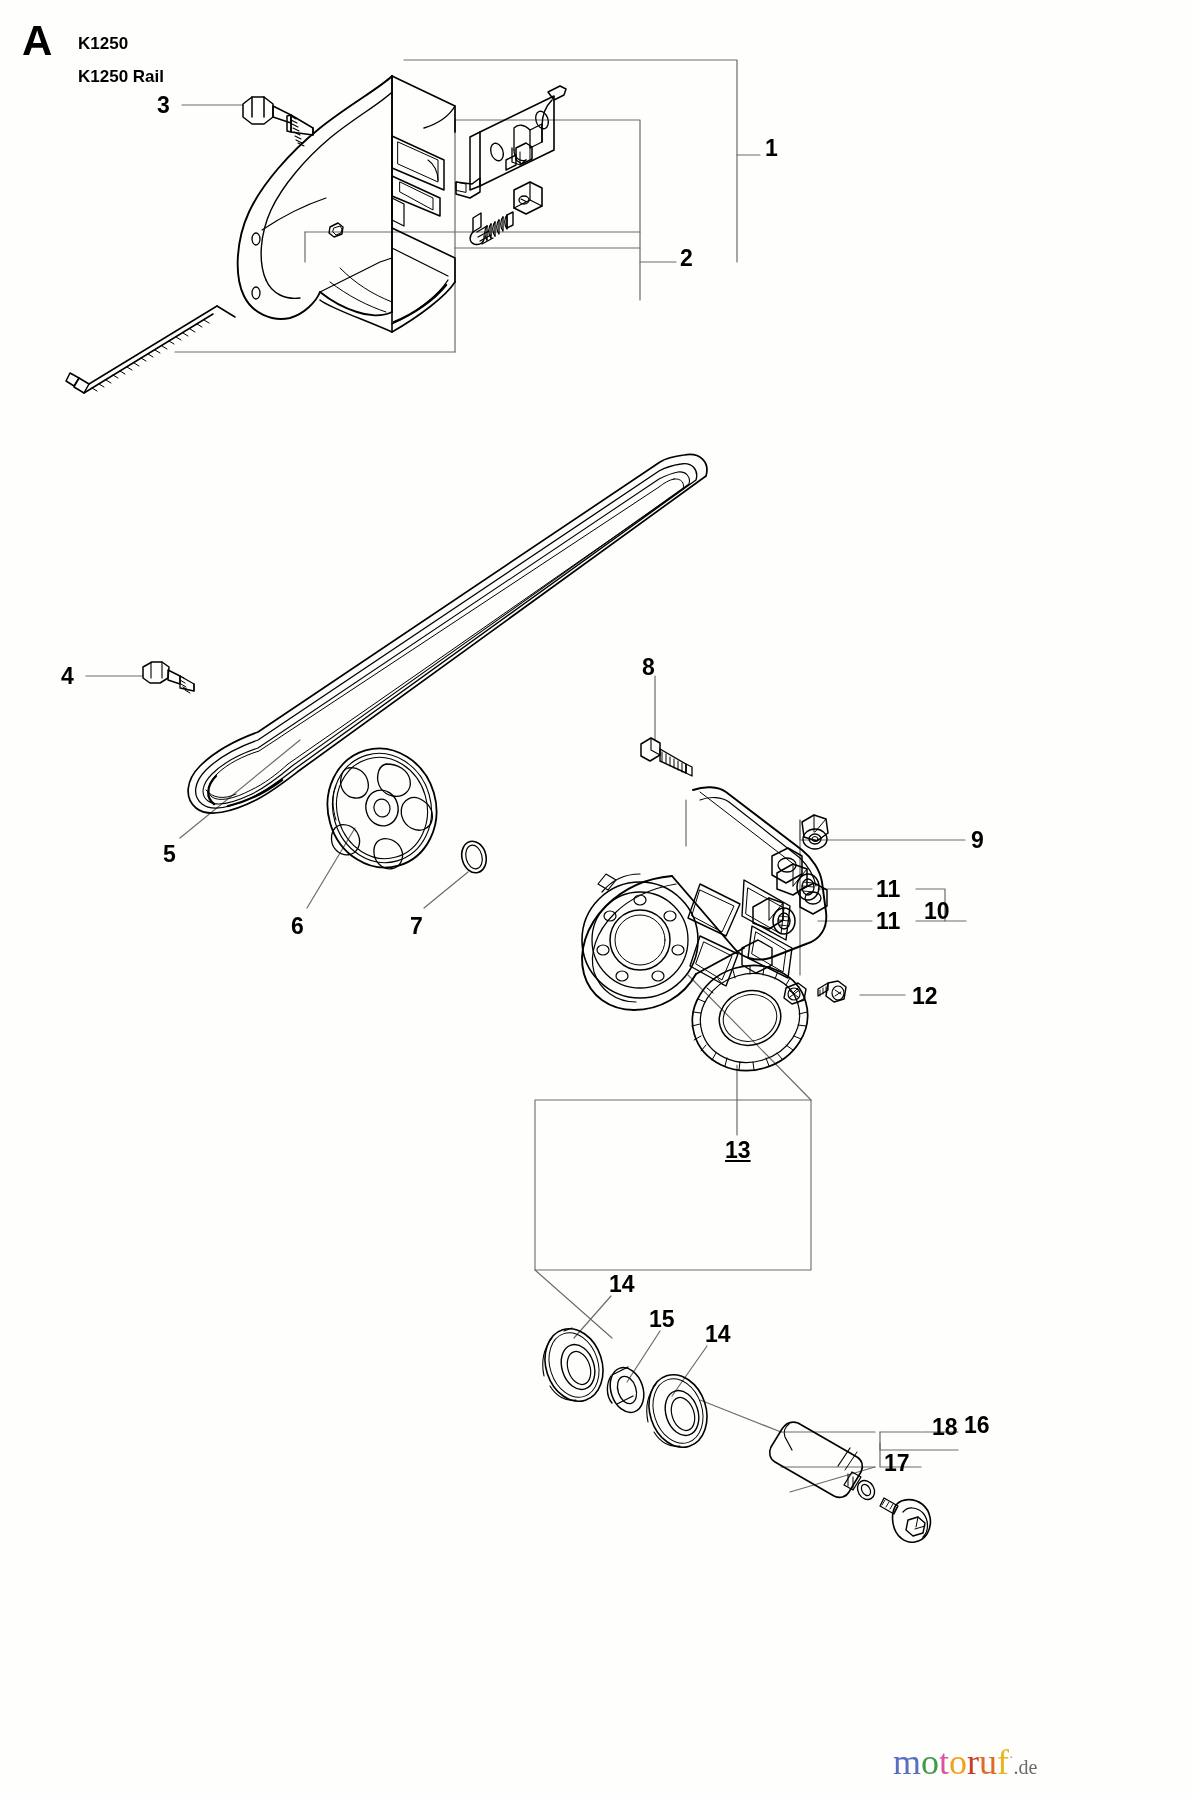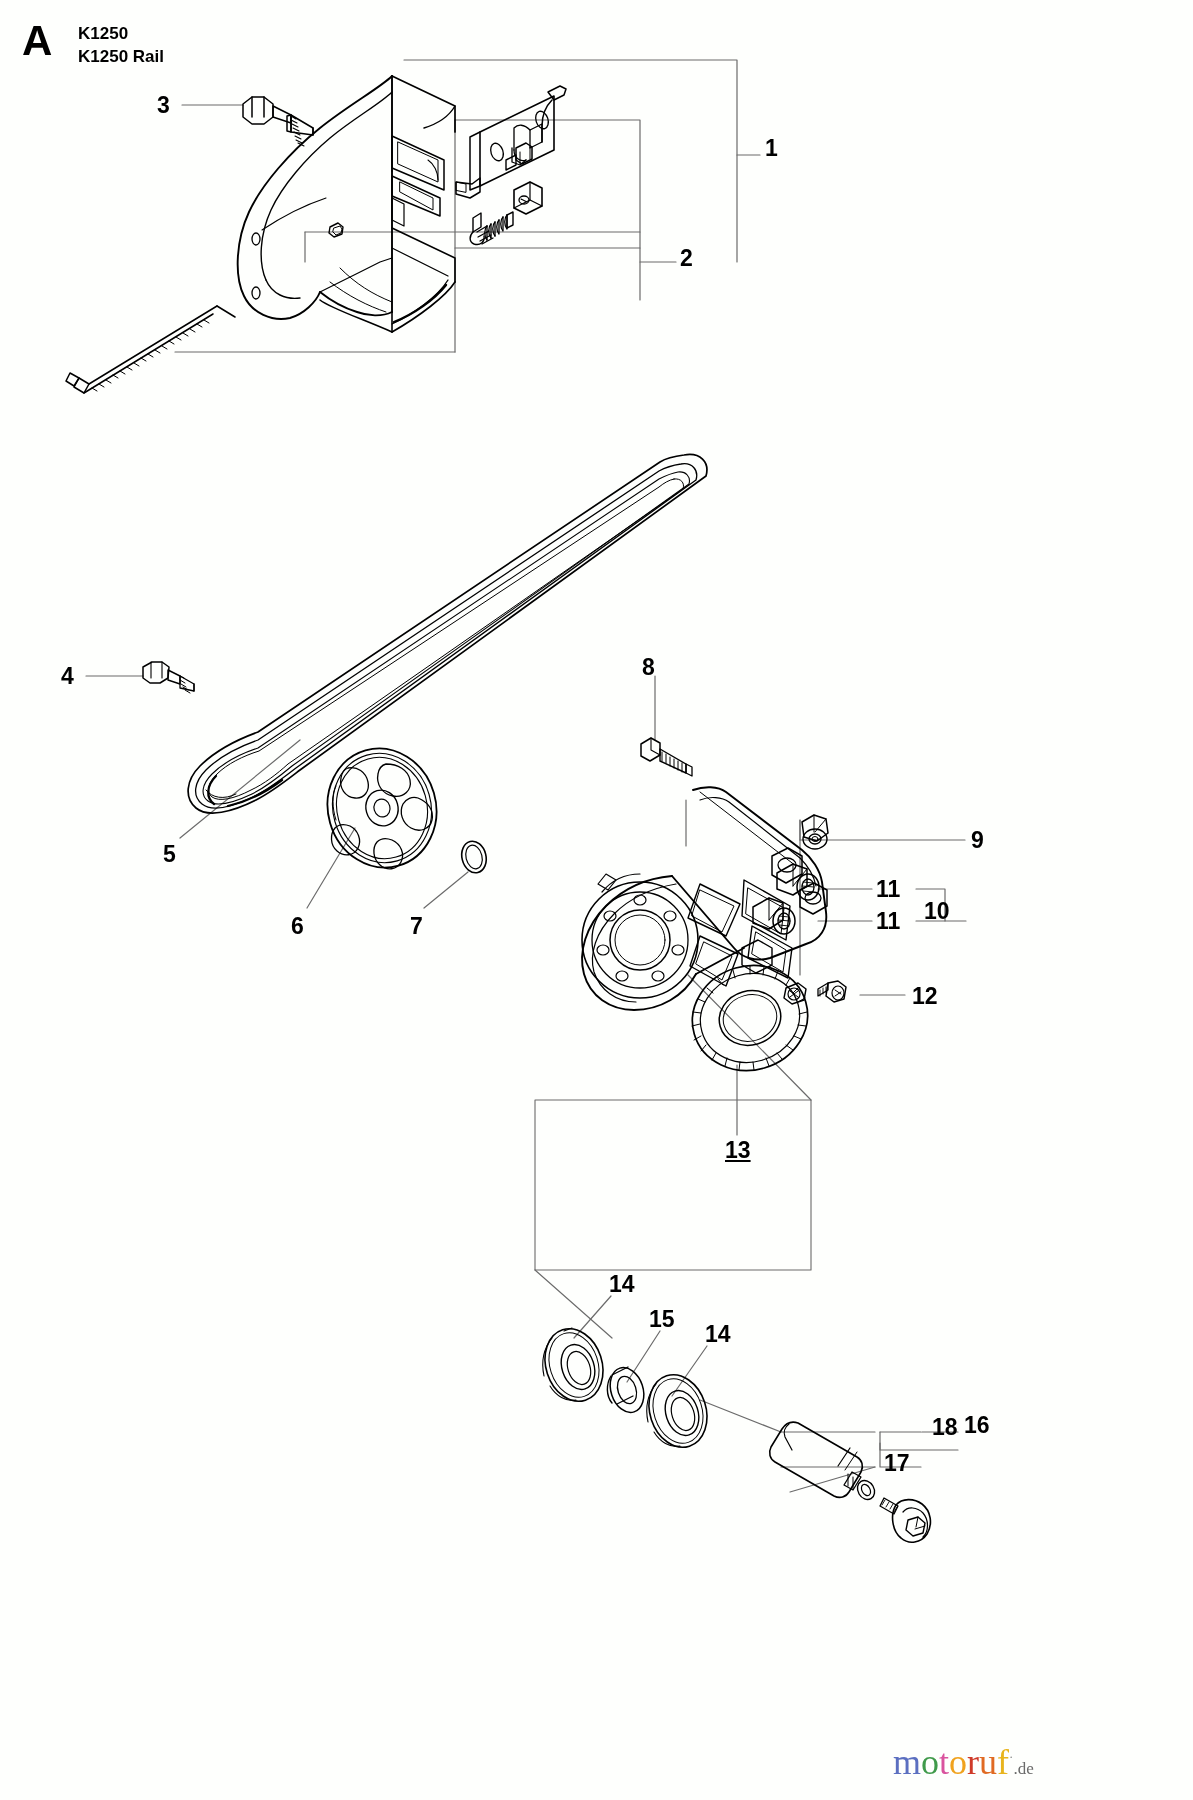--- a/index.html
+++ b/index.html
@@ -1,25 +1,25 @@
 <!DOCTYPE html>
 <html><head>
 <meta charset="utf-8">
 <style>
   html,body{margin:0;padding:0;background:#ffffff;}
   body{font-family:"Liberation Sans",sans-serif;}
   #page{position:relative;width:1193px;height:1800px;background:#fefffd;overflow:hidden;}
   #art{position:absolute;left:0;top:0;width:1193px;height:1800px;}
   .hdr-letter{position:absolute;left:22px;top:20px;font-size:42px;font-weight:bold;color:#000;line-height:1;letter-spacing:-1px;}
   .hdr-model{position:absolute;left:78px;top:22px;font-size:17px;font-weight:bold;color:#000;line-height:1.38;}
-  .hdr-model div{white-space:nowrap;}
+  .hdr-model div{white-space:nowrap;margin-top:10px;}
   .callout{position:absolute;font-size:23px;font-weight:bold;color:#000;line-height:1;}
   .wm{position:absolute;left:893px;top:1744px;font-family:"Liberation Serif",serif;font-size:36px;line-height:1;white-space:nowrap;}
   .wm span{display:inline-block;}
-  .wm .suffix{font-size:17px;color:#6a6a6a;}
+  .wm .suffix{font-size:20px;color:#6a6a6a;}
   .wm .dot{font-size:13px;vertical-align:super;}
 </style>
 </head>
 <body>
 
 <div id="page">
 
   <div class="hdr-letter">A</div>
   <div class="hdr-model">
     <div>K1250</div>

